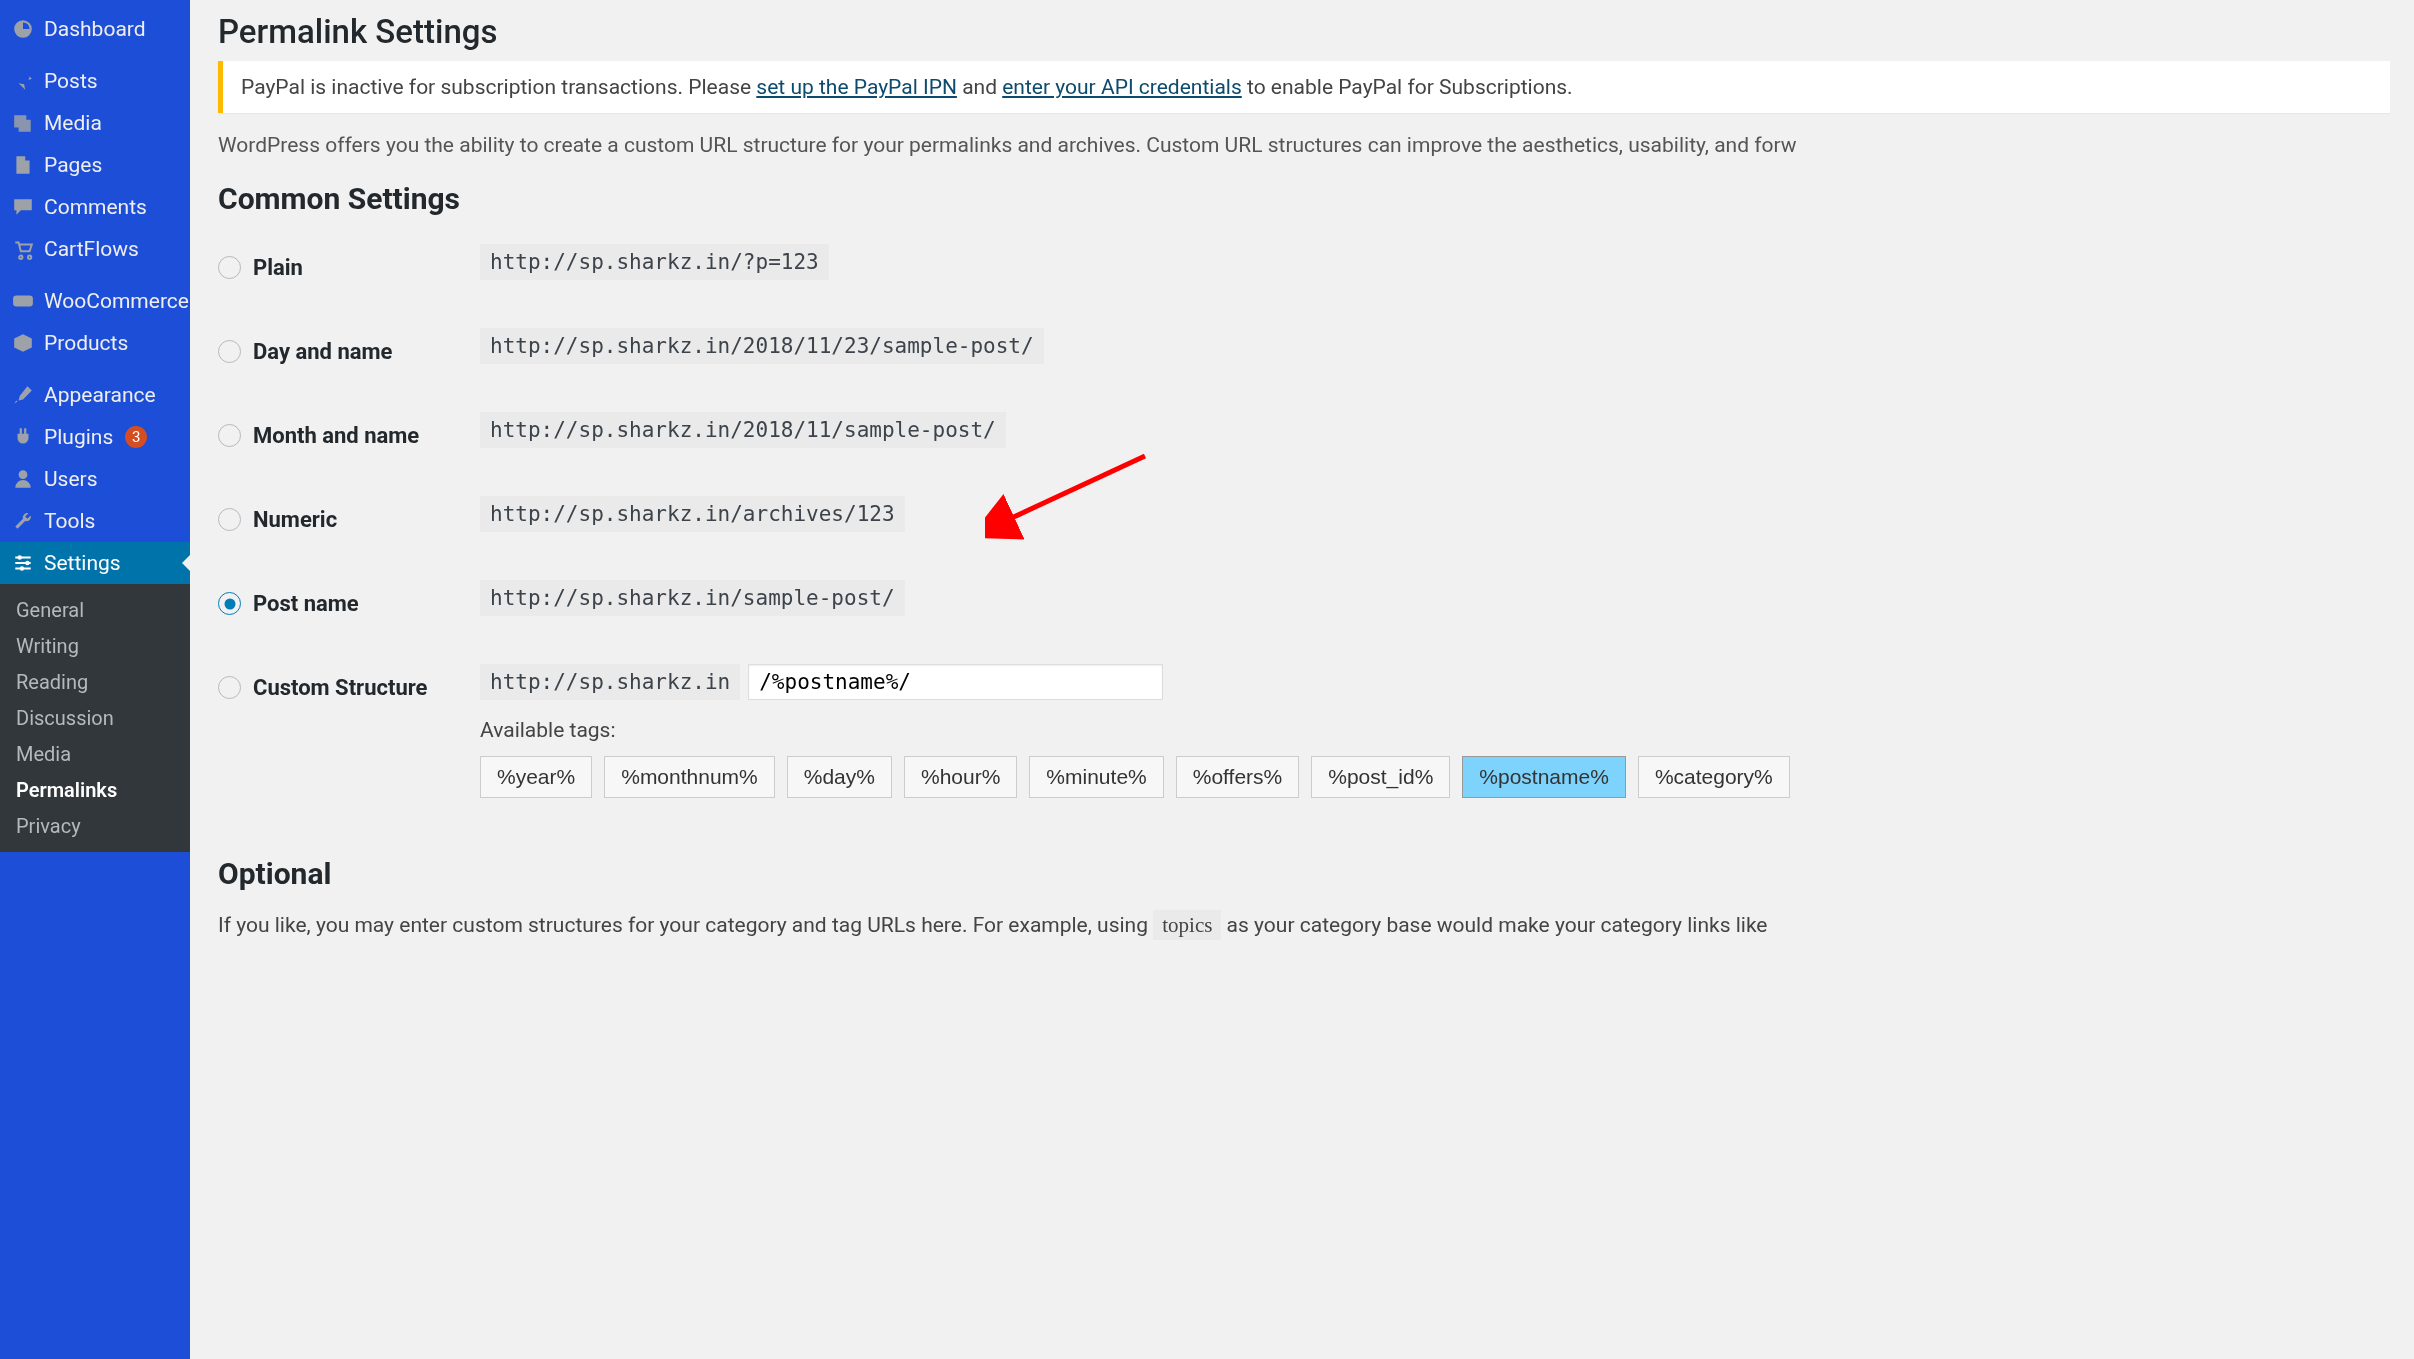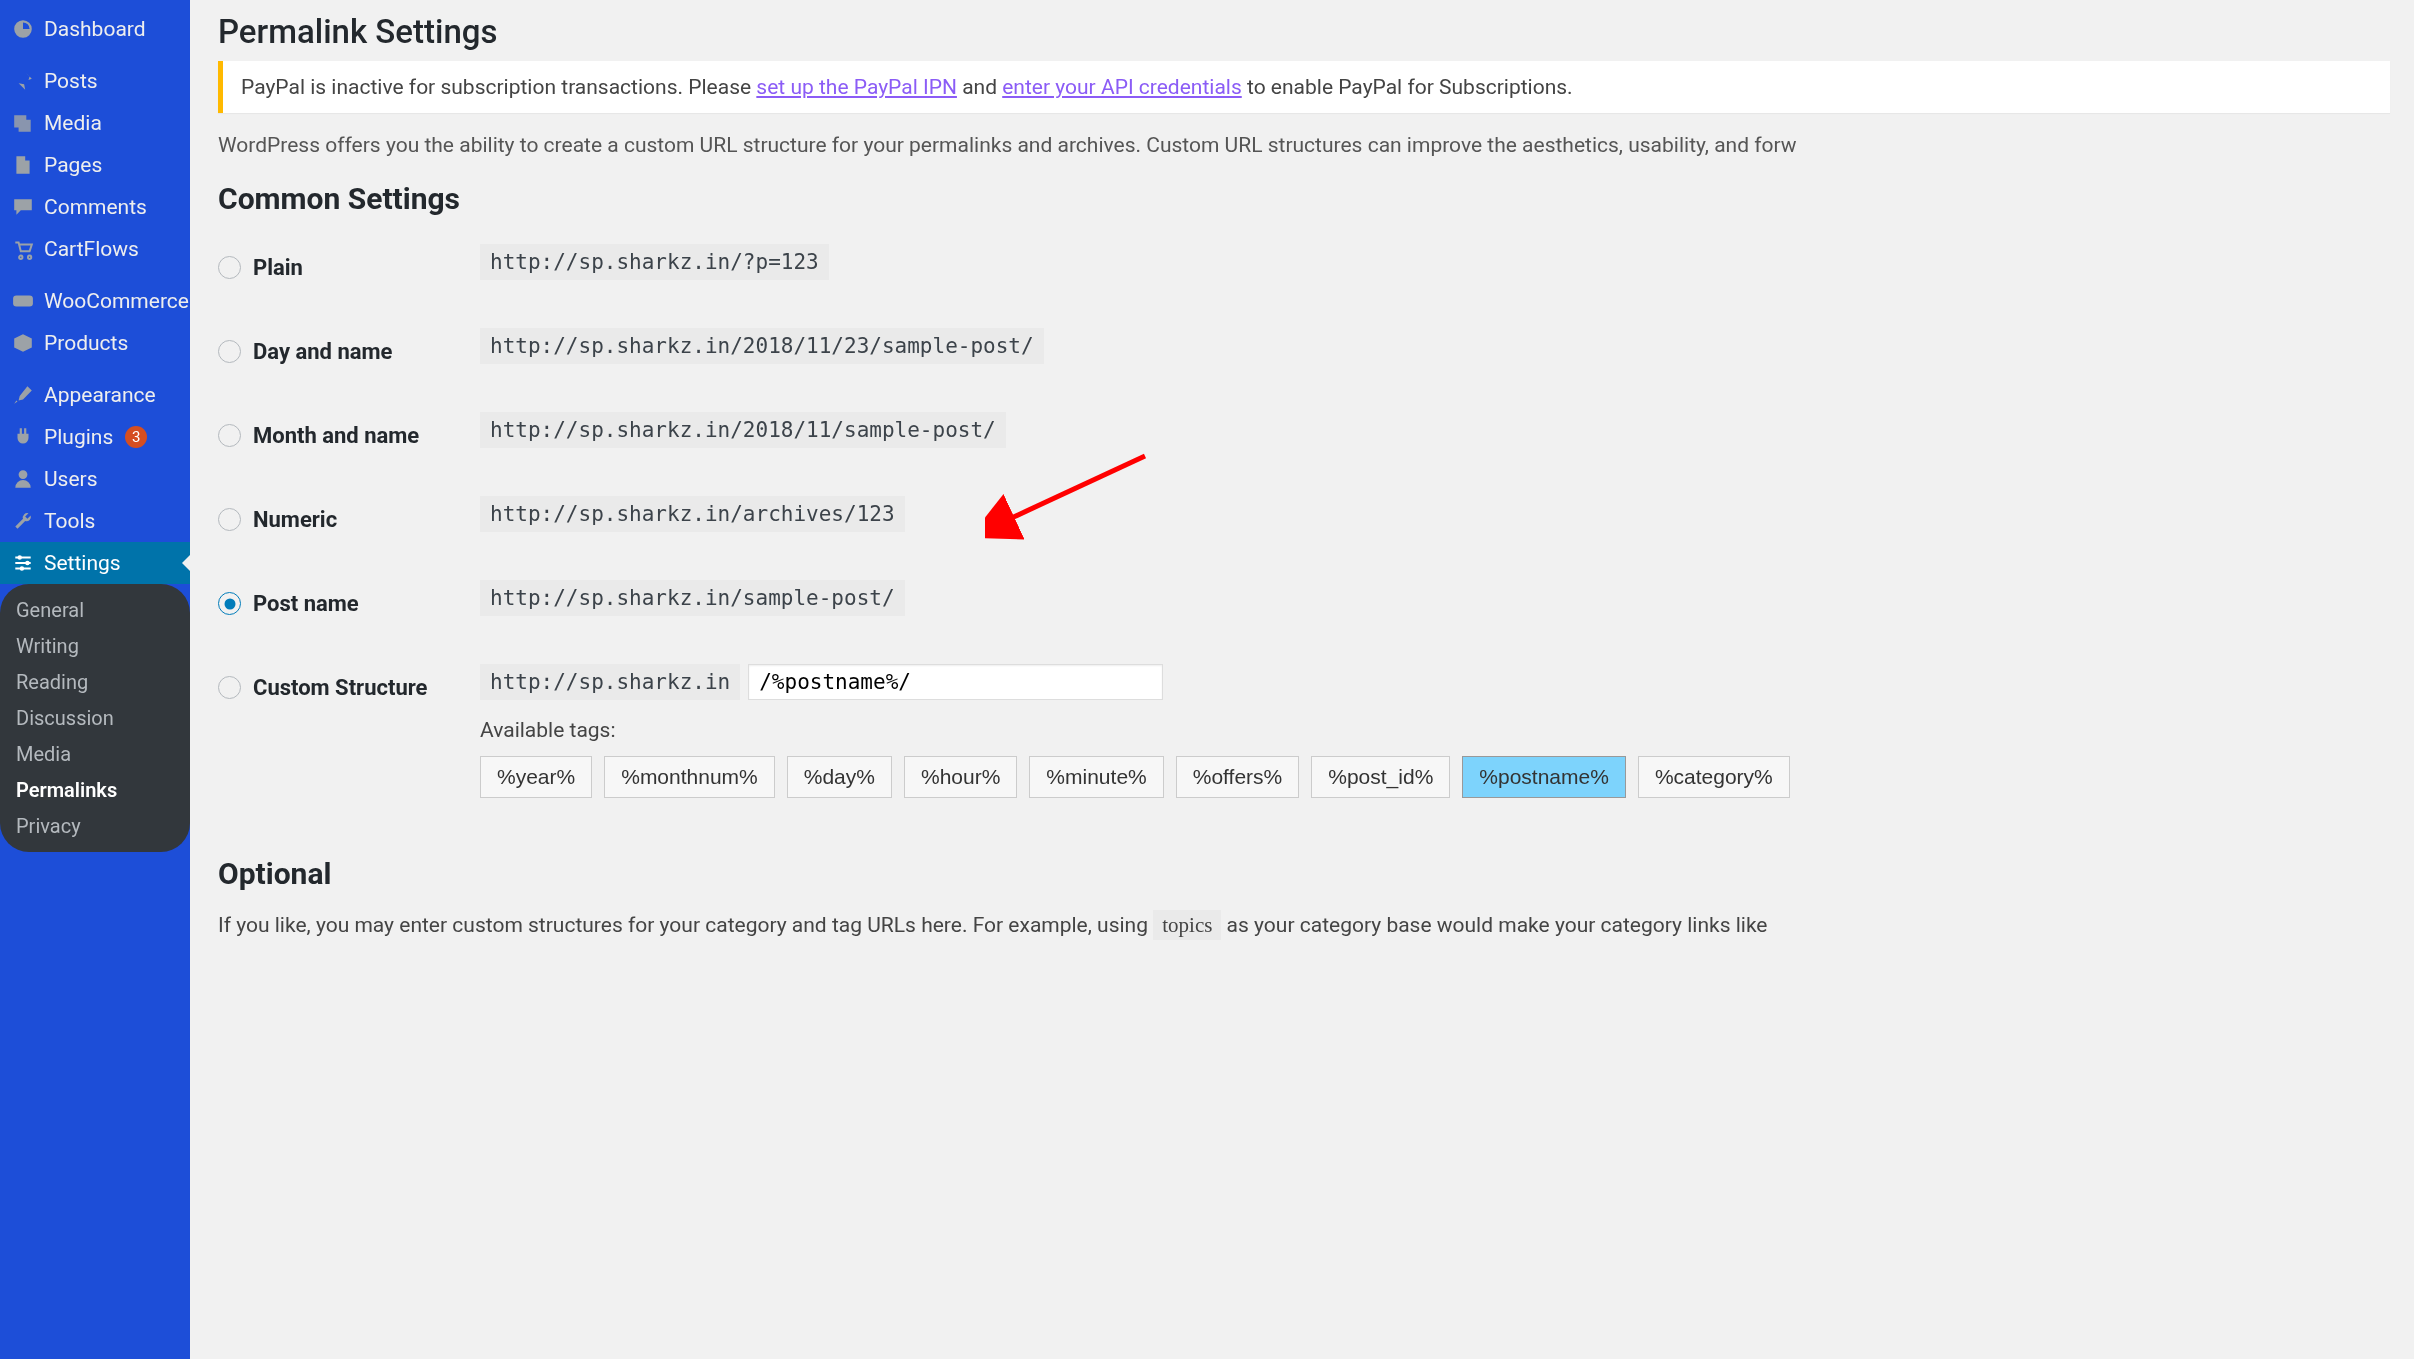--- a/index.html
+++ b/index.html
@@ -47,21 +47,20 @@
     content: "";
     position: absolute;
     right: -1px; top: 50%;
     transform: translateY(-50%);
     border: 9px solid transparent;
     border-right-color: #f1f1f1;
   }
   .sidebar .submenu {
     background: #32373c;
     padding: 8px 0;
-    border-radius: 29px;
   }
   .sidebar .submenu a {
     padding: 6px 12px 6px 16px;
     font-size: 20px;
     color: #b4b9be;
     display: block;
   }
   .sidebar .submenu a.current {
     color: #fff;
     font-weight: 600;
@@ -92,21 +91,21 @@
   }
   .notice {
     background: #fff;
     border-left: 5px solid #ffb900;
     box-shadow: 0 1px 1px rgba(0,0,0,.04);
     padding: 14px 18px;
     margin: 0 0 20px;
     font-size: 21px;
     color: #444;
   }
-  .notice a { color: #8b5cf6; text-decoration: underline; }
+  .notice a { color: #0c4a6e; text-decoration: underline; }
   .desc {
     color: #555;
     font-size: 21px;
     margin-bottom: 24px;
   }
   h2.section {
     font-size: 30px;
     font-weight: 700;
     color: #23282d;
     margin: 18px 0 28px;

